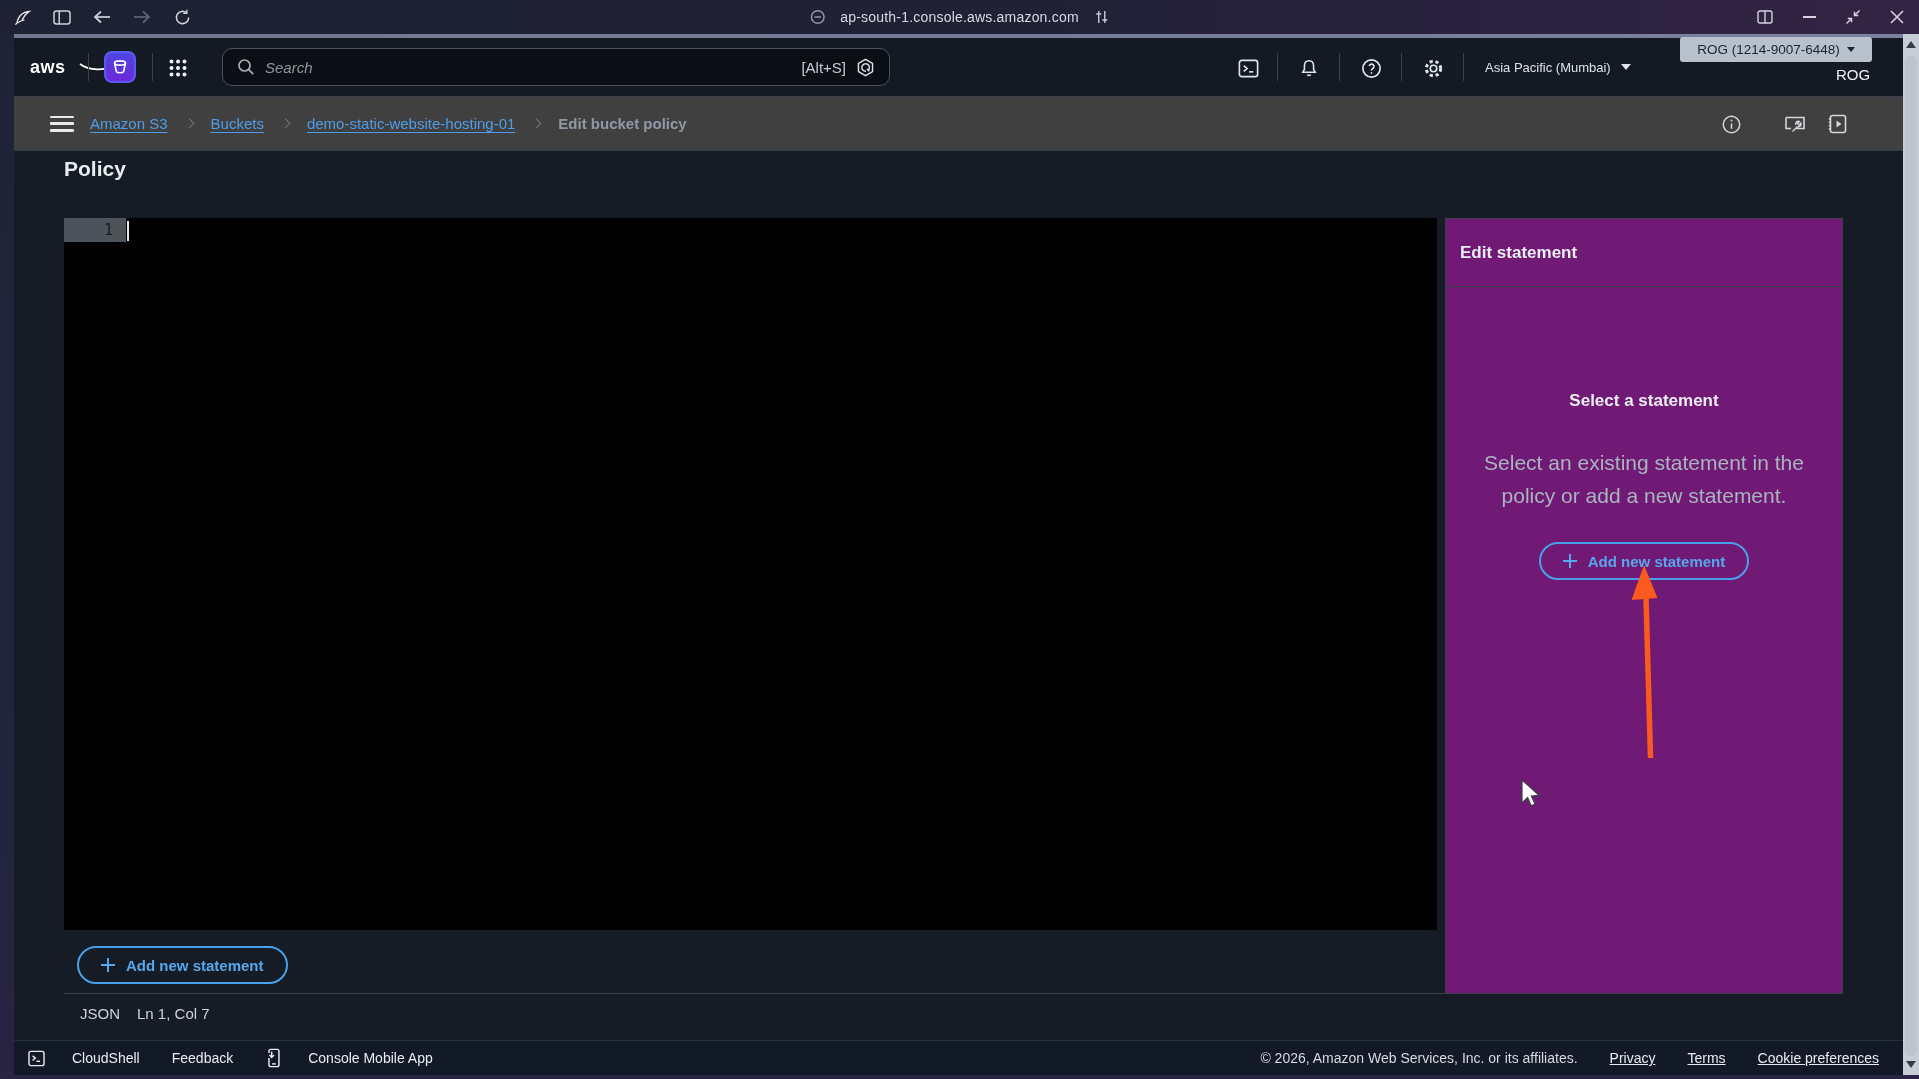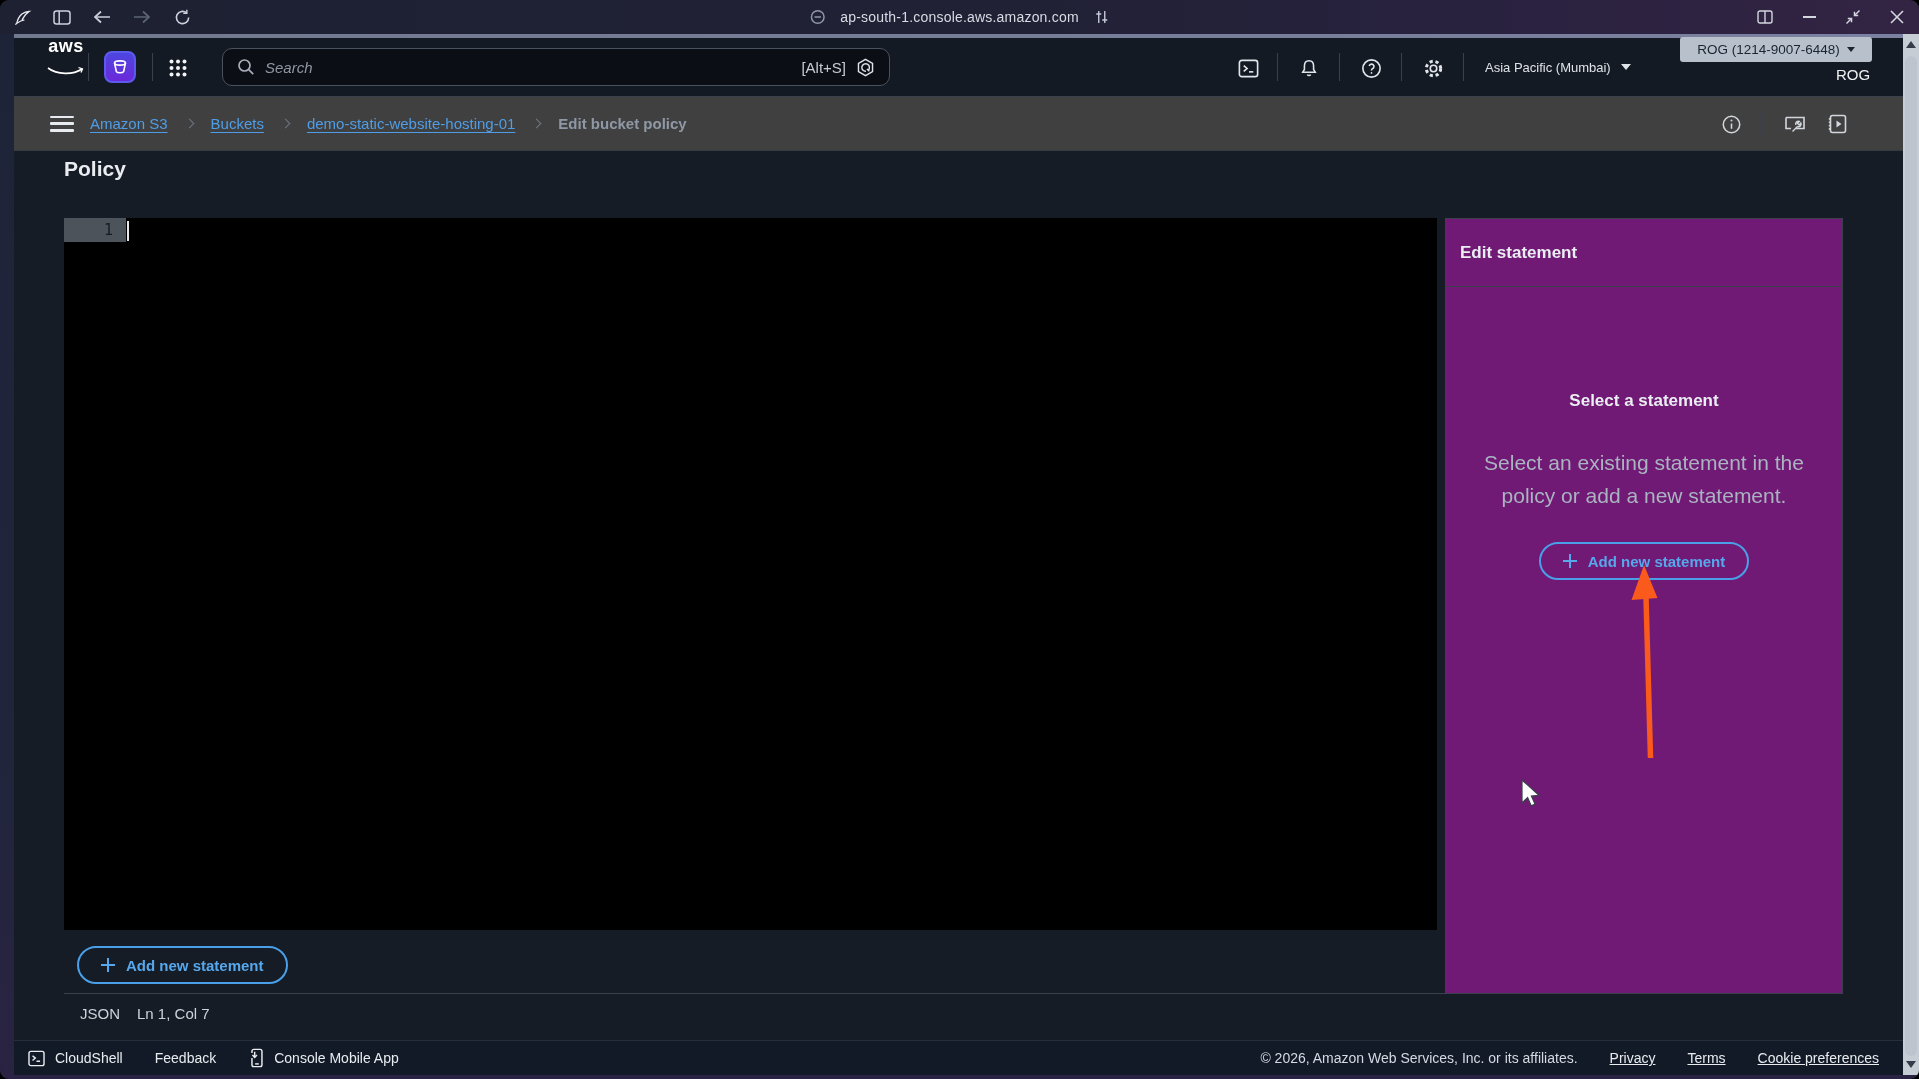--- a/index.html
+++ b/index.html
@@ -1,19 +1,19 @@
 <!DOCTYPE html>
 <html><head>
 <meta charset="utf-8">
 <style>
   * { margin:0; padding:0; box-sizing:border-box; }
   html,body { background:#000; }
   #screen {
     position:relative; width:1919px; height:1079px; overflow:hidden;
-    font-family:"Liberation Sans", sans-serif; background:#151c25;border-radius:9px;
+    font-family:"Liberation Sans", sans-serif; background:#151c25;
   }
   svg { display:block; }
 
   
   .titlebar{
     position:absolute; left:0; top:0; width:1919px; height:34px;
     background:linear-gradient(90deg,#1d2132 0%,#212136 55%,#2a2240 80%,#332443 100%);
     display:flex; align-items:center;
   }
   .tb-left{ display:flex; align-items:center; gap:20px; padding-left:12px; }
@@ -33,21 +33,21 @@
   .scroll-up{ position:absolute; left:3px; top:7px; width:0; height:0;
     border-left:5px solid transparent; border-right:5px solid transparent; border-bottom:7px solid #333c48; }
   .scroll-down{ position:absolute; left:3px; bottom:7px; width:0; height:0;
     border-left:5px solid transparent; border-right:5px solid transparent; border-top:7px solid #333c48; }
   .scroll-thumb{ position:absolute; left:2px; top:22px; width:12px; height:1000px; background:#bdc4cd; border-radius:6px; }
 
   
   .navbar{ position:absolute; left:14px; top:38px; width:1889px; height:59px;
     background:#141a23; border-bottom:1px solid #3b424d; }
   .nav-abs{ position:absolute; top:0; height:58px; display:flex; align-items:center; }
-  .aws-logo{ left:32px; flex-direction:column; gap:12px; }
+  .aws-logo{ left:16px; flex-direction:row; gap:12px; }
   .aws-word{ color:#fff; font-weight:bold; font-size:18px; line-height:16px; letter-spacing:.5px; }
   .v-div{ position:absolute; top:15px; width:1px; height:28px; background:#39404c; }
   .s3-icon{ position:absolute; left:90px; top:13px; width:32px; height:32px; border-radius:8px;
     background:linear-gradient(180deg,#4c46e0 0%,#6d28d9 100%); border:2px solid #5a5bee;
     display:flex; align-items:center; justify-content:center; }
   .grid-icon{ left:152px; }
   .search-box{ position:absolute; left:208px; top:10px; width:668px; height:38px;
     background:#0b0f15; border:1px solid #4a525e; border-radius:10px;
     display:flex; align-items:center; padding:0 14px; gap:10px; }
   .search-box input{ flex:1; background:transparent; border:none; outline:none;
@@ -110,21 +110,21 @@
 
   
   .annot-arrow{ position:absolute; left:1600px; top:555px; pointer-events:none; }
   .mouse-cursor{ position:absolute; left:1521px; top:779px; pointer-events:none; }
 
   
   .footer{ position:absolute; left:14px; top:1040px; width:1889px; height:35px;
     background:#131a27; border-top:1px solid #272e3b;
     display:flex; align-items:center; justify-content:space-between; padding:0 24px 0 13px; }
   .foot-left{ display:flex; align-items:center; gap:32px; }
-  .foot-item{ display:flex; align-items:center; gap:9px; color:#e9ecef; font-size:14px; cursor:pointer; }
+  .foot-item{ display:flex; align-items:center; gap:26px; color:#e9ecef; font-size:14px; cursor:pointer; }
   .foot-right{ display:flex; align-items:center; gap:32px; }
   .foot-copy{ color:#d4dae1; font-size:14px; }
   .foot-link{ color:#e9ecef; font-size:14px; cursor:pointer;text-decoration:underline; }
 </style>
 </head>
 <body>
 
 <div id="screen">
 
   <div class="titlebar">

